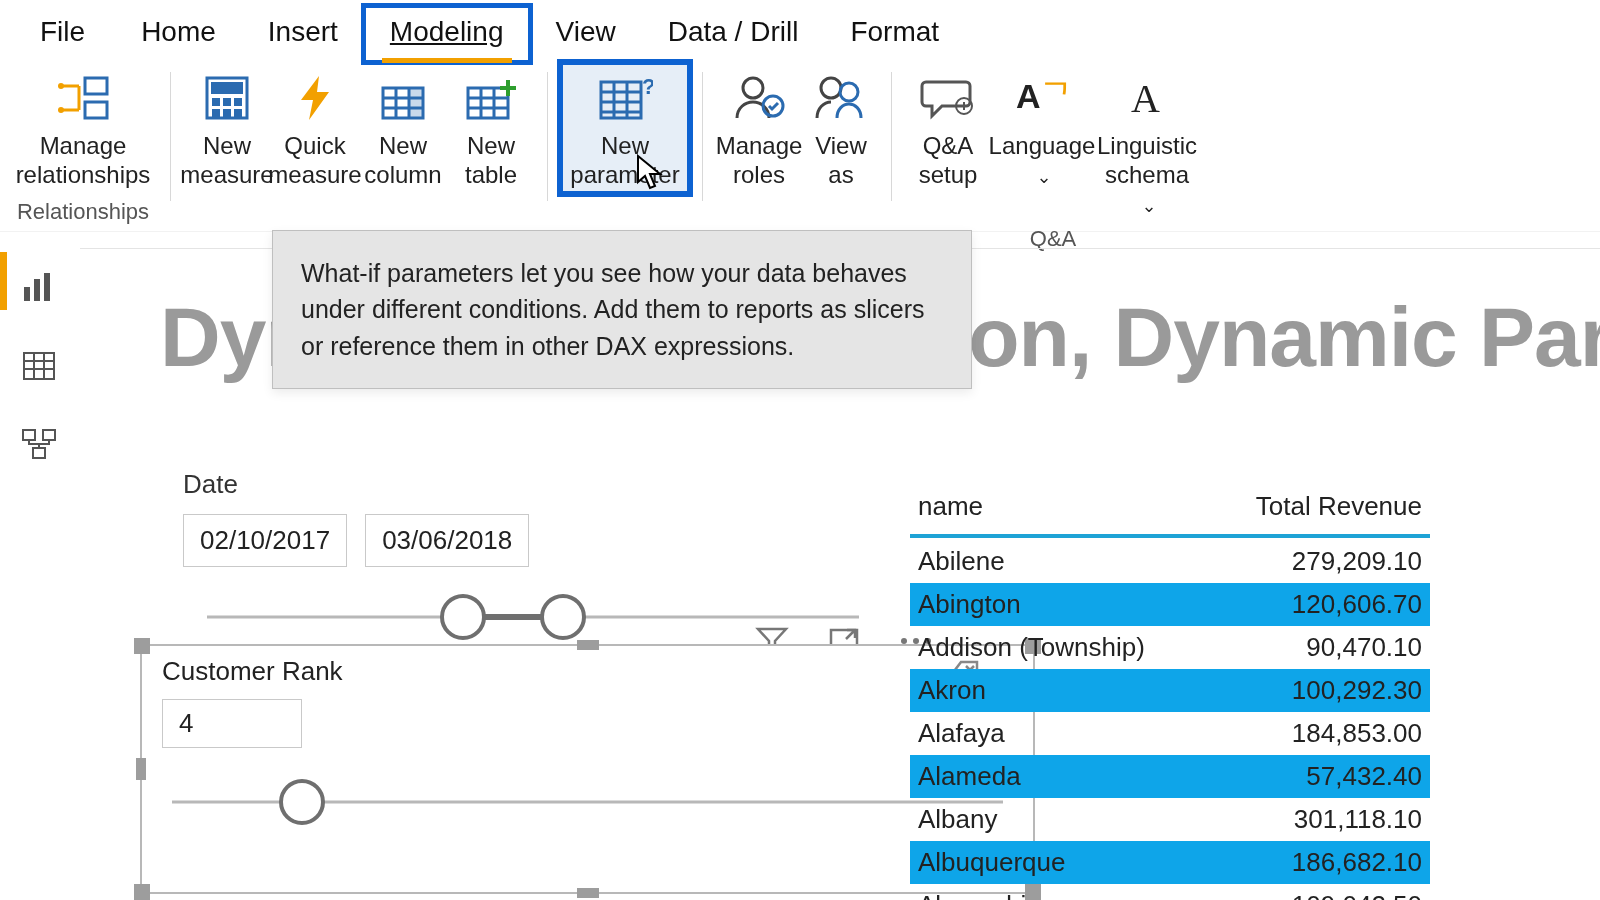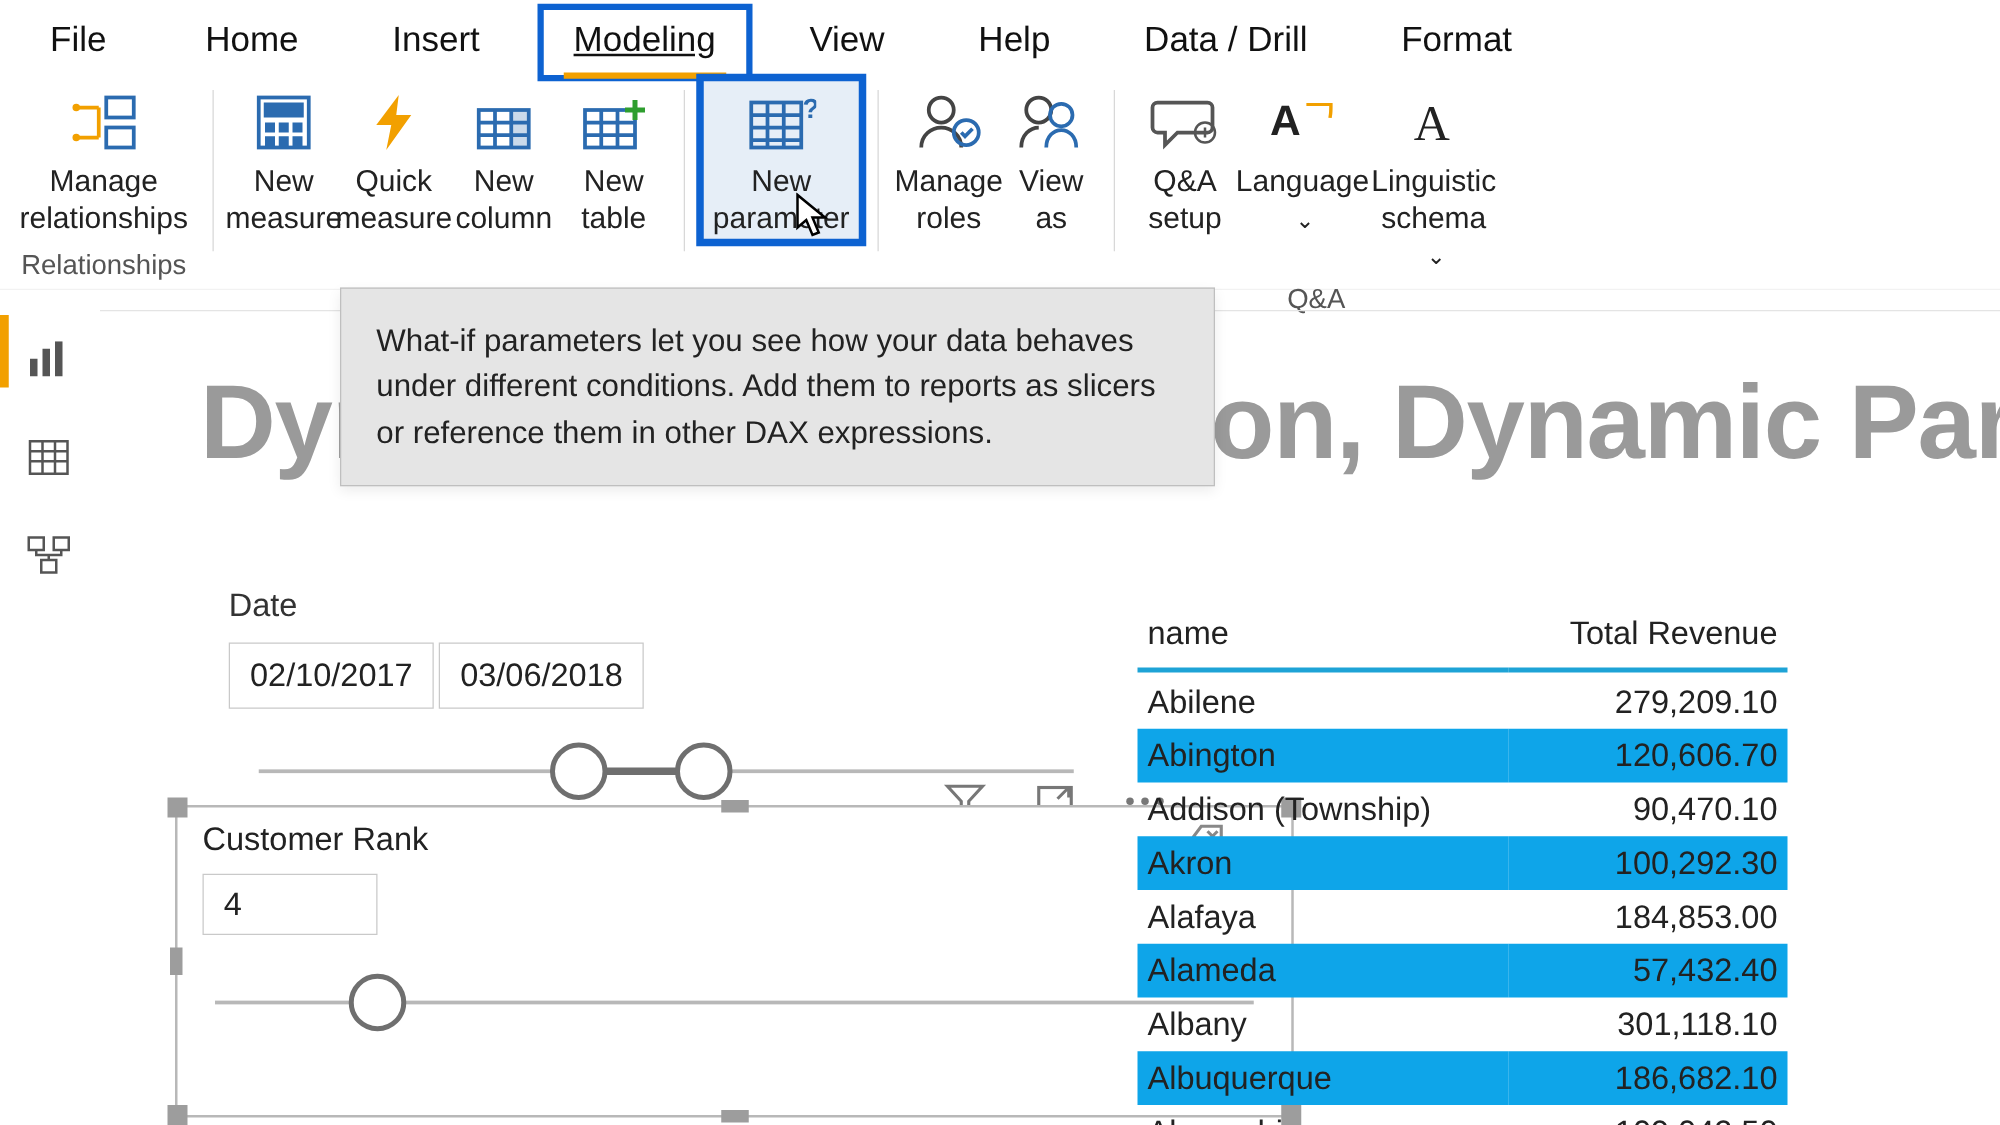--- a/index.html
+++ b/index.html
@@ -1,19 +1,19 @@
 <!DOCTYPE html>
 <html><head>
 <meta charset="utf-8">
 <style>
   * { box-sizing: border-box; margin: 0; padding: 0; }
   html, body { width: 1600px; height: 900px; overflow: hidden; font-family: "Segoe UI", Arial, sans-serif; background: #fff; color: #222; }
 
   
-  .tabs { display: flex; align-items: flex-end; height: 62px; padding-left: 10px; gap: 23px; }
+  .tabs { display: flex; align-items: flex-end; height: 62px; padding-left: 10px; }
   .tab { font-size: 28px; padding: 10px 26px 14px; color: #111; cursor: pointer; position: relative; }
   .tab.file { padding-left: 30px; padding-right: 30px; }
   .tab.active { outline: 5px solid #0d62d1; outline-offset: -2px; text-decoration: underline; }
   .tab.active::after { content: ""; position: absolute; left: 18px; right: 18px; bottom: -1px; height: 5px; background: #f2a000; }
 
   
   .ribbon { display: flex; align-items: stretch; height: 170px; border-bottom: 1px solid rgba(0,0,0,0.05); position: relative; }
   .group { display: flex; flex-direction: column; align-items: center; padding: 0 8px; }
   .cmds { display: flex; align-items: flex-start; }
   .cmd { width: 88px; display: flex; flex-direction: column; align-items: center; padding: 8px 2px 4px; cursor: pointer; }
@@ -35,21 +35,21 @@
   .rail { position: absolute; left: 0; top: 248px; width: 78px; display: flex; flex-direction: column; align-items: center; gap: 34px; padding-top: 18px; }
   .rail-item { width: 44px; height: 44px; display: flex; align-items: center; justify-content: center; cursor: pointer; }
   .rail-accent { position: absolute; left: 0; top: 252px; width: 7px; height: 58px; background: #f2a000; }
 
   
   .canvas { position: absolute; left: 80px; top: 248px; right: 0; bottom: 0; border-top: 1px solid #e4e4e4; }
   .page-title { position: absolute; left: 80px; top: 40px; font-size: 84px; font-weight: 700; color: #9a9a9a; white-space: nowrap; letter-spacing: -1px; }
 
   .date-section { position: absolute; left: 88px; top: 220px; width: 700px; margin-left: 15px; }
   .date-label { font-size: 26px; color: #333; margin-bottom: 14px; }
-  .date-inputs { display: flex; gap: 4px; }
+  .date-inputs { display: flex; gap: 18px; }
   .date-box { border: 1px solid #c9c9c9; padding: 10px 16px; font-size: 26px; min-width: 160px; background: #fff; }
   .date-slider-track { position: relative; margin-top: 26px; height: 48px; }
   .date-slider-track .line { position: absolute; left: 24px; right: 24px; top: 50%; height: 3px; background: #b8b8b8; transform: translateY(-50%); }
   .date-slider-track .fill { position: absolute; left: 263px; width: 116px; top: 50%; height: 6px; background: #6f6f6f; transform: translateY(-50%); }
   .thumb { position: absolute; top: 50%; transform: translate(-50%, -50%); width: 46px; height: 46px; border-radius: 50%; background: #fff; border: 4px solid #6f6f6f; }
 
   .visual-actions { position: absolute; left: 670px; top: 370px; display: flex; gap: 28px; }
   .visual-actions .act { width: 44px; height: 44px; display: flex; align-items: center; justify-content: center; cursor: pointer; }
 
   .rank-card { position: absolute; left: 60px; top: 395px; width: 895px; height: 250px; border: 2px solid #b8b8b8; background: #fff; }
@@ -76,21 +76,20 @@
 </style>
 </head>
 <body>
 
 <div class="tabs">
   <div class="tab file">File</div>
   <div class="tab">Home</div>
   <div class="tab">Insert</div>
   <div class="tab active">Modeling</div>
   <div class="tab">View</div>
-  <div class="tab">Help</div>
   <div class="tab">Data / Drill</div>
   <div class="tab">Format</div>
 </div>
 
 <div class="ribbon">
 
   <div class="group">
     <div class="cmds">
       <div class="cmd wide">
         <span class="ico">

